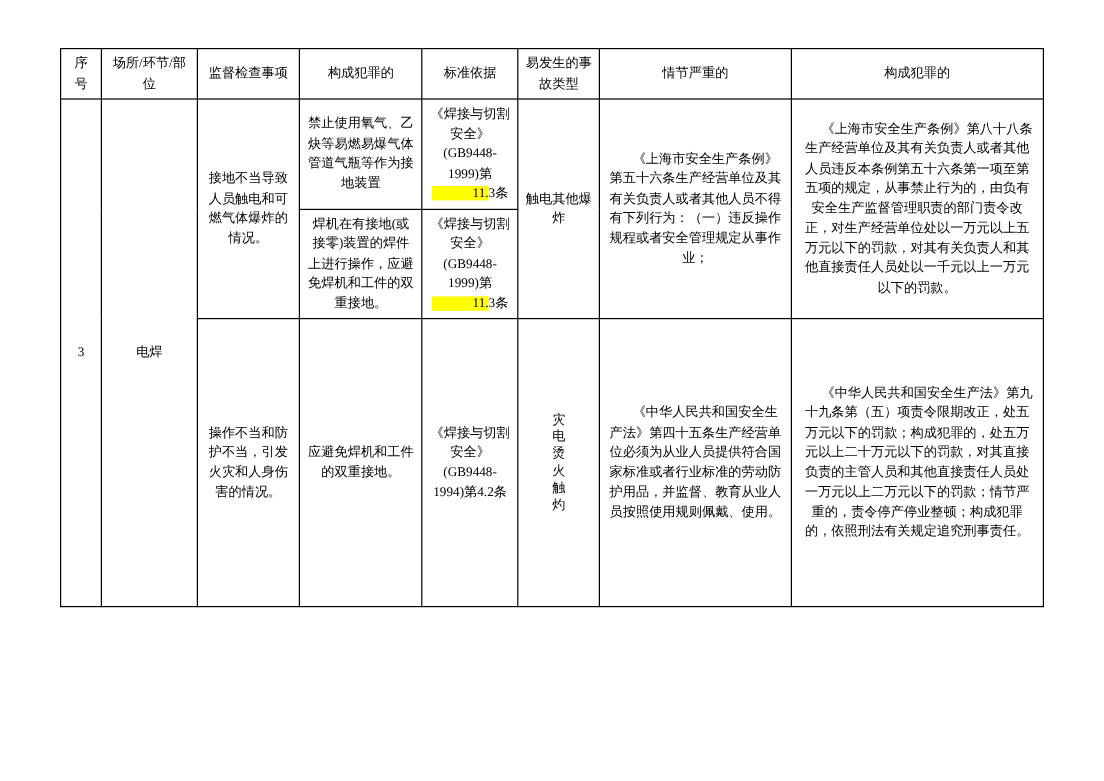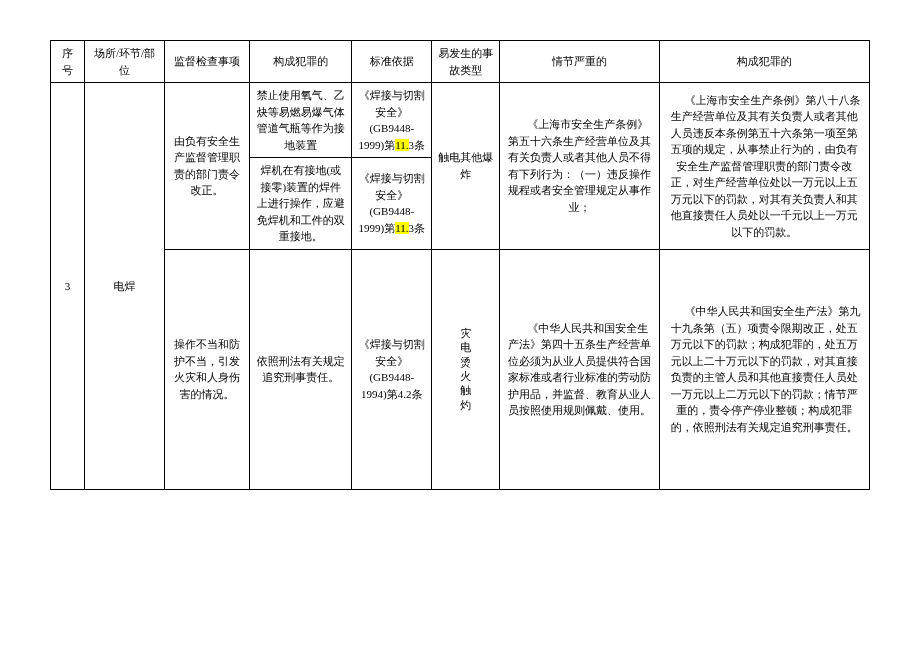--- a/index.html
+++ b/index.html
@@ -36,20 +36,21 @@
     .col-num { width: 30px; }
     .col-place { width: 70px; }
     .col-inspect { width: 75px; }
     .col-measure { width: 90px; }
     .col-standard { width: 70px; }
     .col-accident { width: 60px; }
     .col-law { width: 140px; }
     .col-penalty { width: 185px; }
     .highlight {
       background-color: #ffff00;
+      padding-left: 34px;
     }
     .vertical-text {
       text-align: center;
       line-height: 1.3;
     }
     .indent {
       text-indent: 1.5em;
       font-family: Liberation Serif, serif;
     }
   </style>
@@ -76,37 +77,37 @@
       <th>标准依据</th>
       <th>易发生的事故类型</th>
       <th>情节严重的</th>
       <th>构成犯罪的</th>
     </tr>
   </thead>
   <tbody>
     <tr>
       <td rowspan="3" class="center">3</td>
       <td rowspan="3">电焊</td>
-      <td rowspan="2">由负有安全生产监督管理职责的部门责令改正。</td>
+      <td rowspan="2">接地不当导致人员触电和可燃气体爆炸的情况。</td>
       <td>禁止使用氧气、乙炔等易燃易爆气体管道气瓶等作为接地装置</td>
       <td>
         <span>《焊接与切割安全》(GB9448-1999)第</span><span class="highlight">11.</span><span>3条</span>
       </td>
       <td rowspan="2">触电其他爆炸</td>
       <td rowspan="2" class="indent">《上海市安全生产条例》第五十六条生产经营单位及其有关负责人或者其他人员不得有下列行为：（一）违反操作规程或者安全管理规定从事作业；</td>
       <td rowspan="2" class="indent">《上海市安全生产条例》第八十八条生产经营单位及其有关负责人或者其他人员违反本条例第五十六条第一项至第五项的规定，从事禁止行为的，由负有安全生产监督管理职责的部门责令改正，对生产经营单位处以一万元以上五万元以下的罚款，对其有关负责人和其他直接责任人员处以一千元以上一万元以下的罚款。</td>
     </tr>
     <tr>
       <td>焊机在有接地(或接零)装置的焊件上进行操作，应避免焊机和工件的双重接地。</td>
       <td>
         <span>《焊接与切割安全》(GB9448-1999)第</span><span class="highlight">11.</span><span>3条</span>
       </td>
     </tr>
     <tr style="height:240px;">
       <td>操作不当和防护不当，引发火灾和人身伤害的情况。</td>
-      <td>依照刑法有关规定追究刑事责任。</td>
+      <td>应避免焊机和工件的双重接地。</td>
       <td>《焊接与切割安全》(GB9448-1994)第4.2条</td>
       <td class="vertical-text">灾<br>电<br>烫<br>火<br>触<br>灼</td>
       <td class="indent">《中华人民共和国安全生产法》第四十五条生产经营单位必须为从业人员提供符合国家标准或者行业标准的劳动防护用品，并监督、教育从业人员按照使用规则佩戴、使用。</td>
       <td class="indent">《中华人民共和国安全生产法》第九十九条第（五）项责令限期改正，处五万元以下的罚款；构成犯罪的，处五万元以上二十万元以下的罚款，对其直接负责的主管人员和其他直接责任人员处一万元以上二万元以下的罚款；情节严重的，责令停产停业整顿；构成犯罪的，依照刑法有关规定追究刑事责任。</td>
     </tr>
   </tbody>
 </table>
 
 </body></html>

